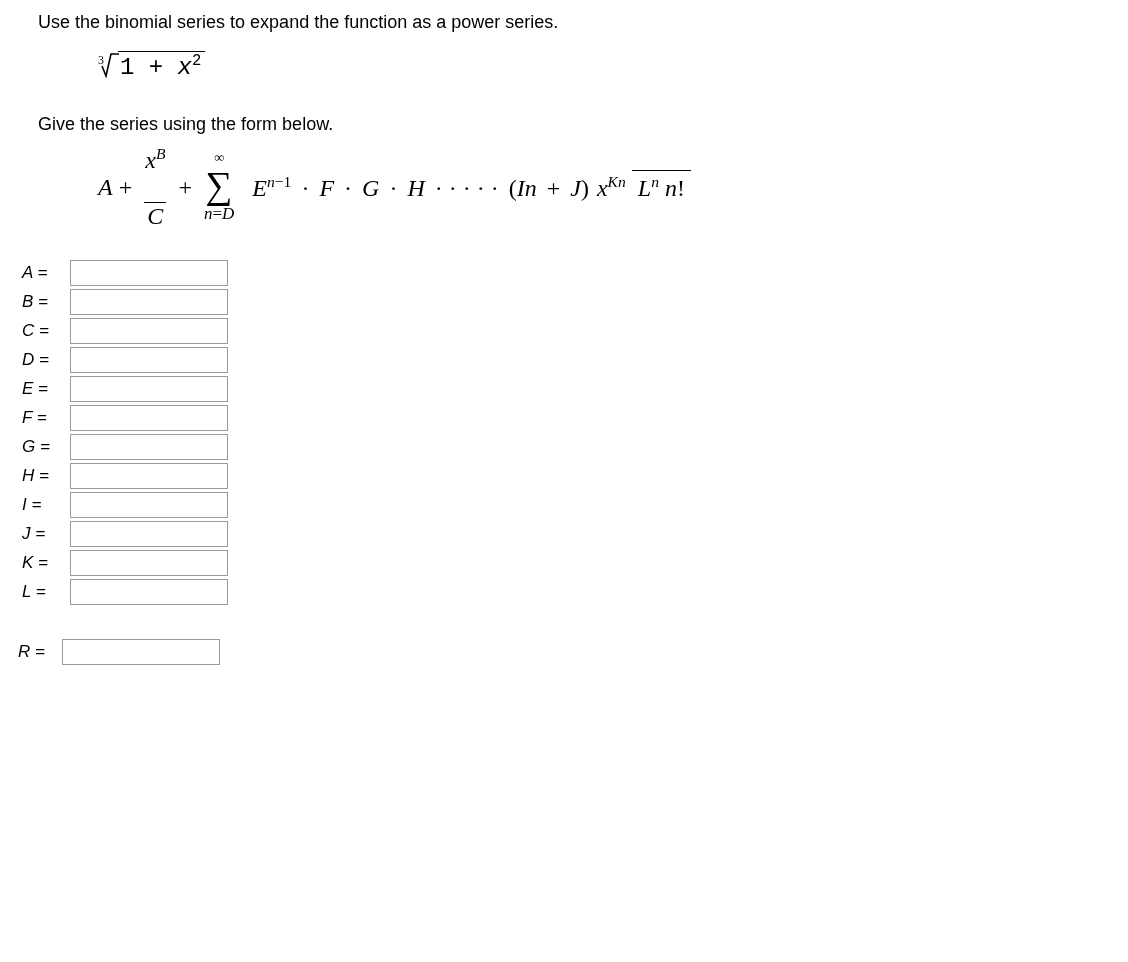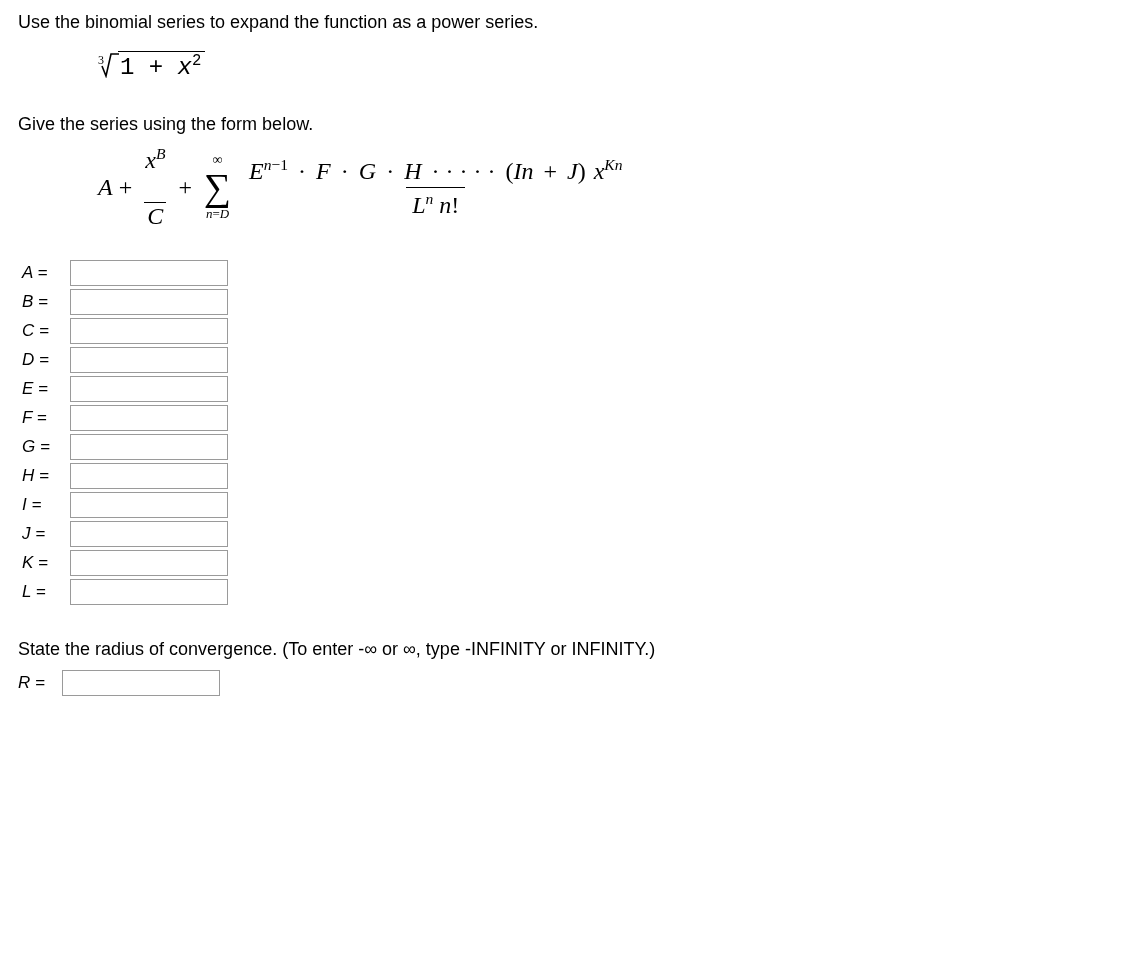--- a/index.html
+++ b/index.html
@@ -6,20 +6,21 @@
     font-family: Verdana, Geneva, sans-serif;
     font-size: 18px;
     color: #000;
     margin: 0;
     padding: 12px 12px 12px 18px;
     width: 1128px;
     box-sizing: border-box;
   }
   .prompt {
     margin-bottom: 10px;
+    margin-left: 20px;
   }
   .math-block {
     margin-left: 80px;
     margin-top: 8px;
     margin-bottom: 30px;
     font-family: "Times New Roman", serif;
     font-size: 24px;
   }
   .root-expr {
     display: inline-flex;
@@ -70,24 +71,23 @@
     padding: 0 3px;
   }
   .sigma-block {
     display: inline-flex;
     flex-direction: column;
     align-items: center;
     margin: 0 6px;
   }
   .sigma-top { font-size: 14px; font-style: normal;}
   .sigma-sym { font-size: 38px; line-height: 38px; font-style: normal;}
-  .sigma-bot { font-size: 13px;}
+  .sigma-bot { font-size: 17px;}
   .big-frac {
     display: inline-flex;
-    flex-direction: column;
     align-items: center;
     margin-left: 6px;
   }
   .big-frac .num,
   .big-frac .den { padding: 2px 6px; white-space: nowrap;}
   .big-frac .den { border-top: 1.2px solid #000; text-align: center; }
 
   .inputs {
     margin-top: 10px;
     margin-left: 4px;
@@ -241,18 +241,17 @@
     <span class="lbl">K =</span>
     <input type="text" style="">
   </div>
   <div class="input-row">
     <span class="lbl">L =</span>
     <input type="text" style="">
   </div>
 </div>
 
 <div class="radius-block">
-  <div class="prompt">State the radius of convergence. (To enter -∞ or ∞, type -INFINITY or INFINITY.)</div>
   <div class="radius-line">
     <span class="lbl">R =</span>
     <input type="text" style="">
   </div>
 </div>
 
 </body></html>

